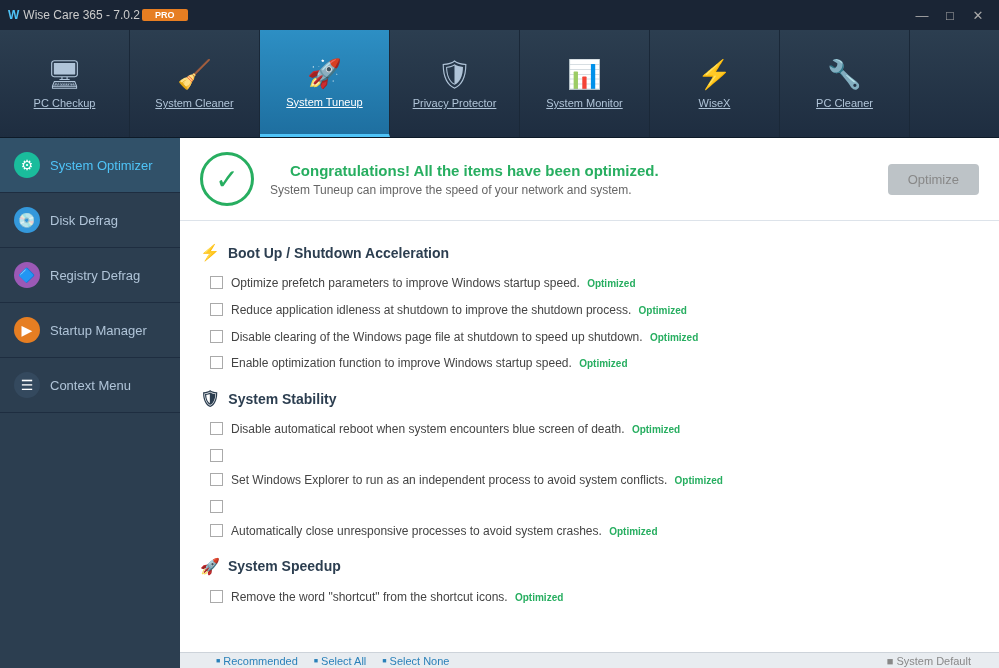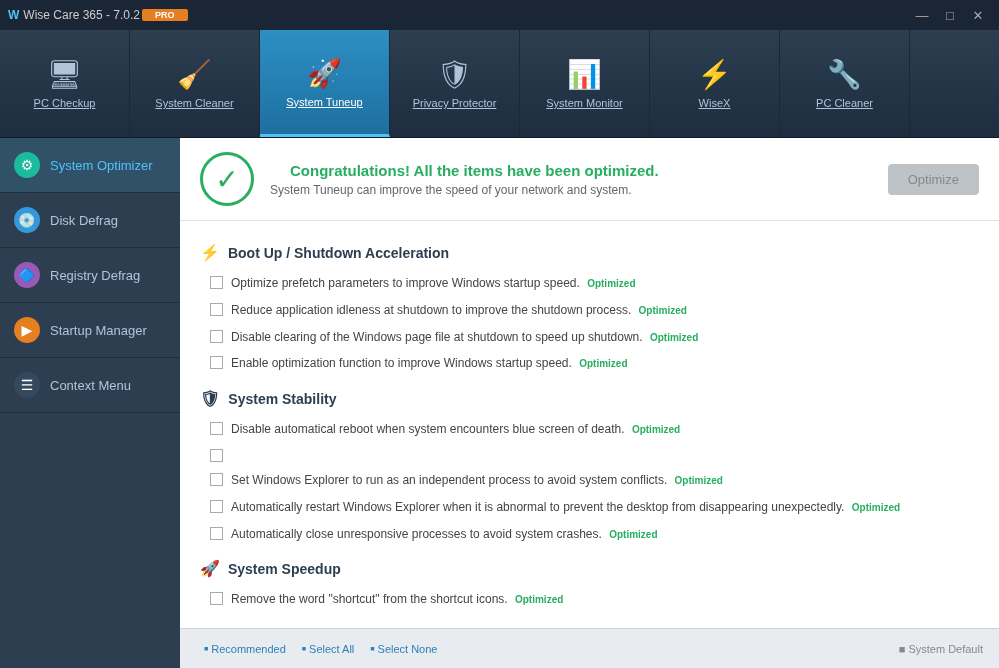--- a/index.html
+++ b/index.html
@@ -183,24 +183,24 @@
       background: white;
       flex-shrink: 0;
       margin-top: 1px;
       cursor: pointer;
     }
     .optimized-badge { color: #27ae60; font-size: 10px; font-weight: bold; margin-left: 4px; }
 
     
     .bottom-bar {
       background: #e8ecf0;
-      height: 40px;
-      display: flex;
-      align-items: center;
-      padding: 0 16px;
+      height: 16px;
+      display: flex;
+      align-items: center;
+      padding: 0 28px;
       border-top: 1px solid #cdd3da;
       gap: 0;
     }
     .bottom-link {
       color: #2980b9;
       font-size: 11px;
       cursor: pointer;
       text-decoration: none;
       padding: 0 8px;
       display: flex; align-items: center; gap: 3px;
@@ -325,21 +325,20 @@
     </div>
         <div class="item-row">
       <div class="item-checkbox"></div>
     </div>
         <div class="item-row">
       <div class="item-checkbox"></div>
       <span>Set Windows Explorer to run as an independent process to avoid system conflicts. <span class="optimized-badge">Optimized</span></span>
     </div>
         <div class="item-row">
       <div class="item-checkbox"></div>
-      <span>Automatically restart Windows Explorer when it is abnormal to prevent the desktop from disappearing unexpectedly. <span class="optimized-badge">Optimized</span></span>
     </div>
         <div class="item-row">
       <div class="item-checkbox"></div>
       <span>Automatically close unresponsive processes to avoid system crashes. <span class="optimized-badge">Optimized</span></span>
     </div>
         <div class="section-header">
           <span class="section-icon">🚀</span>
           <span>System Speedup</span>
         </div>
         <div class="item-row">

